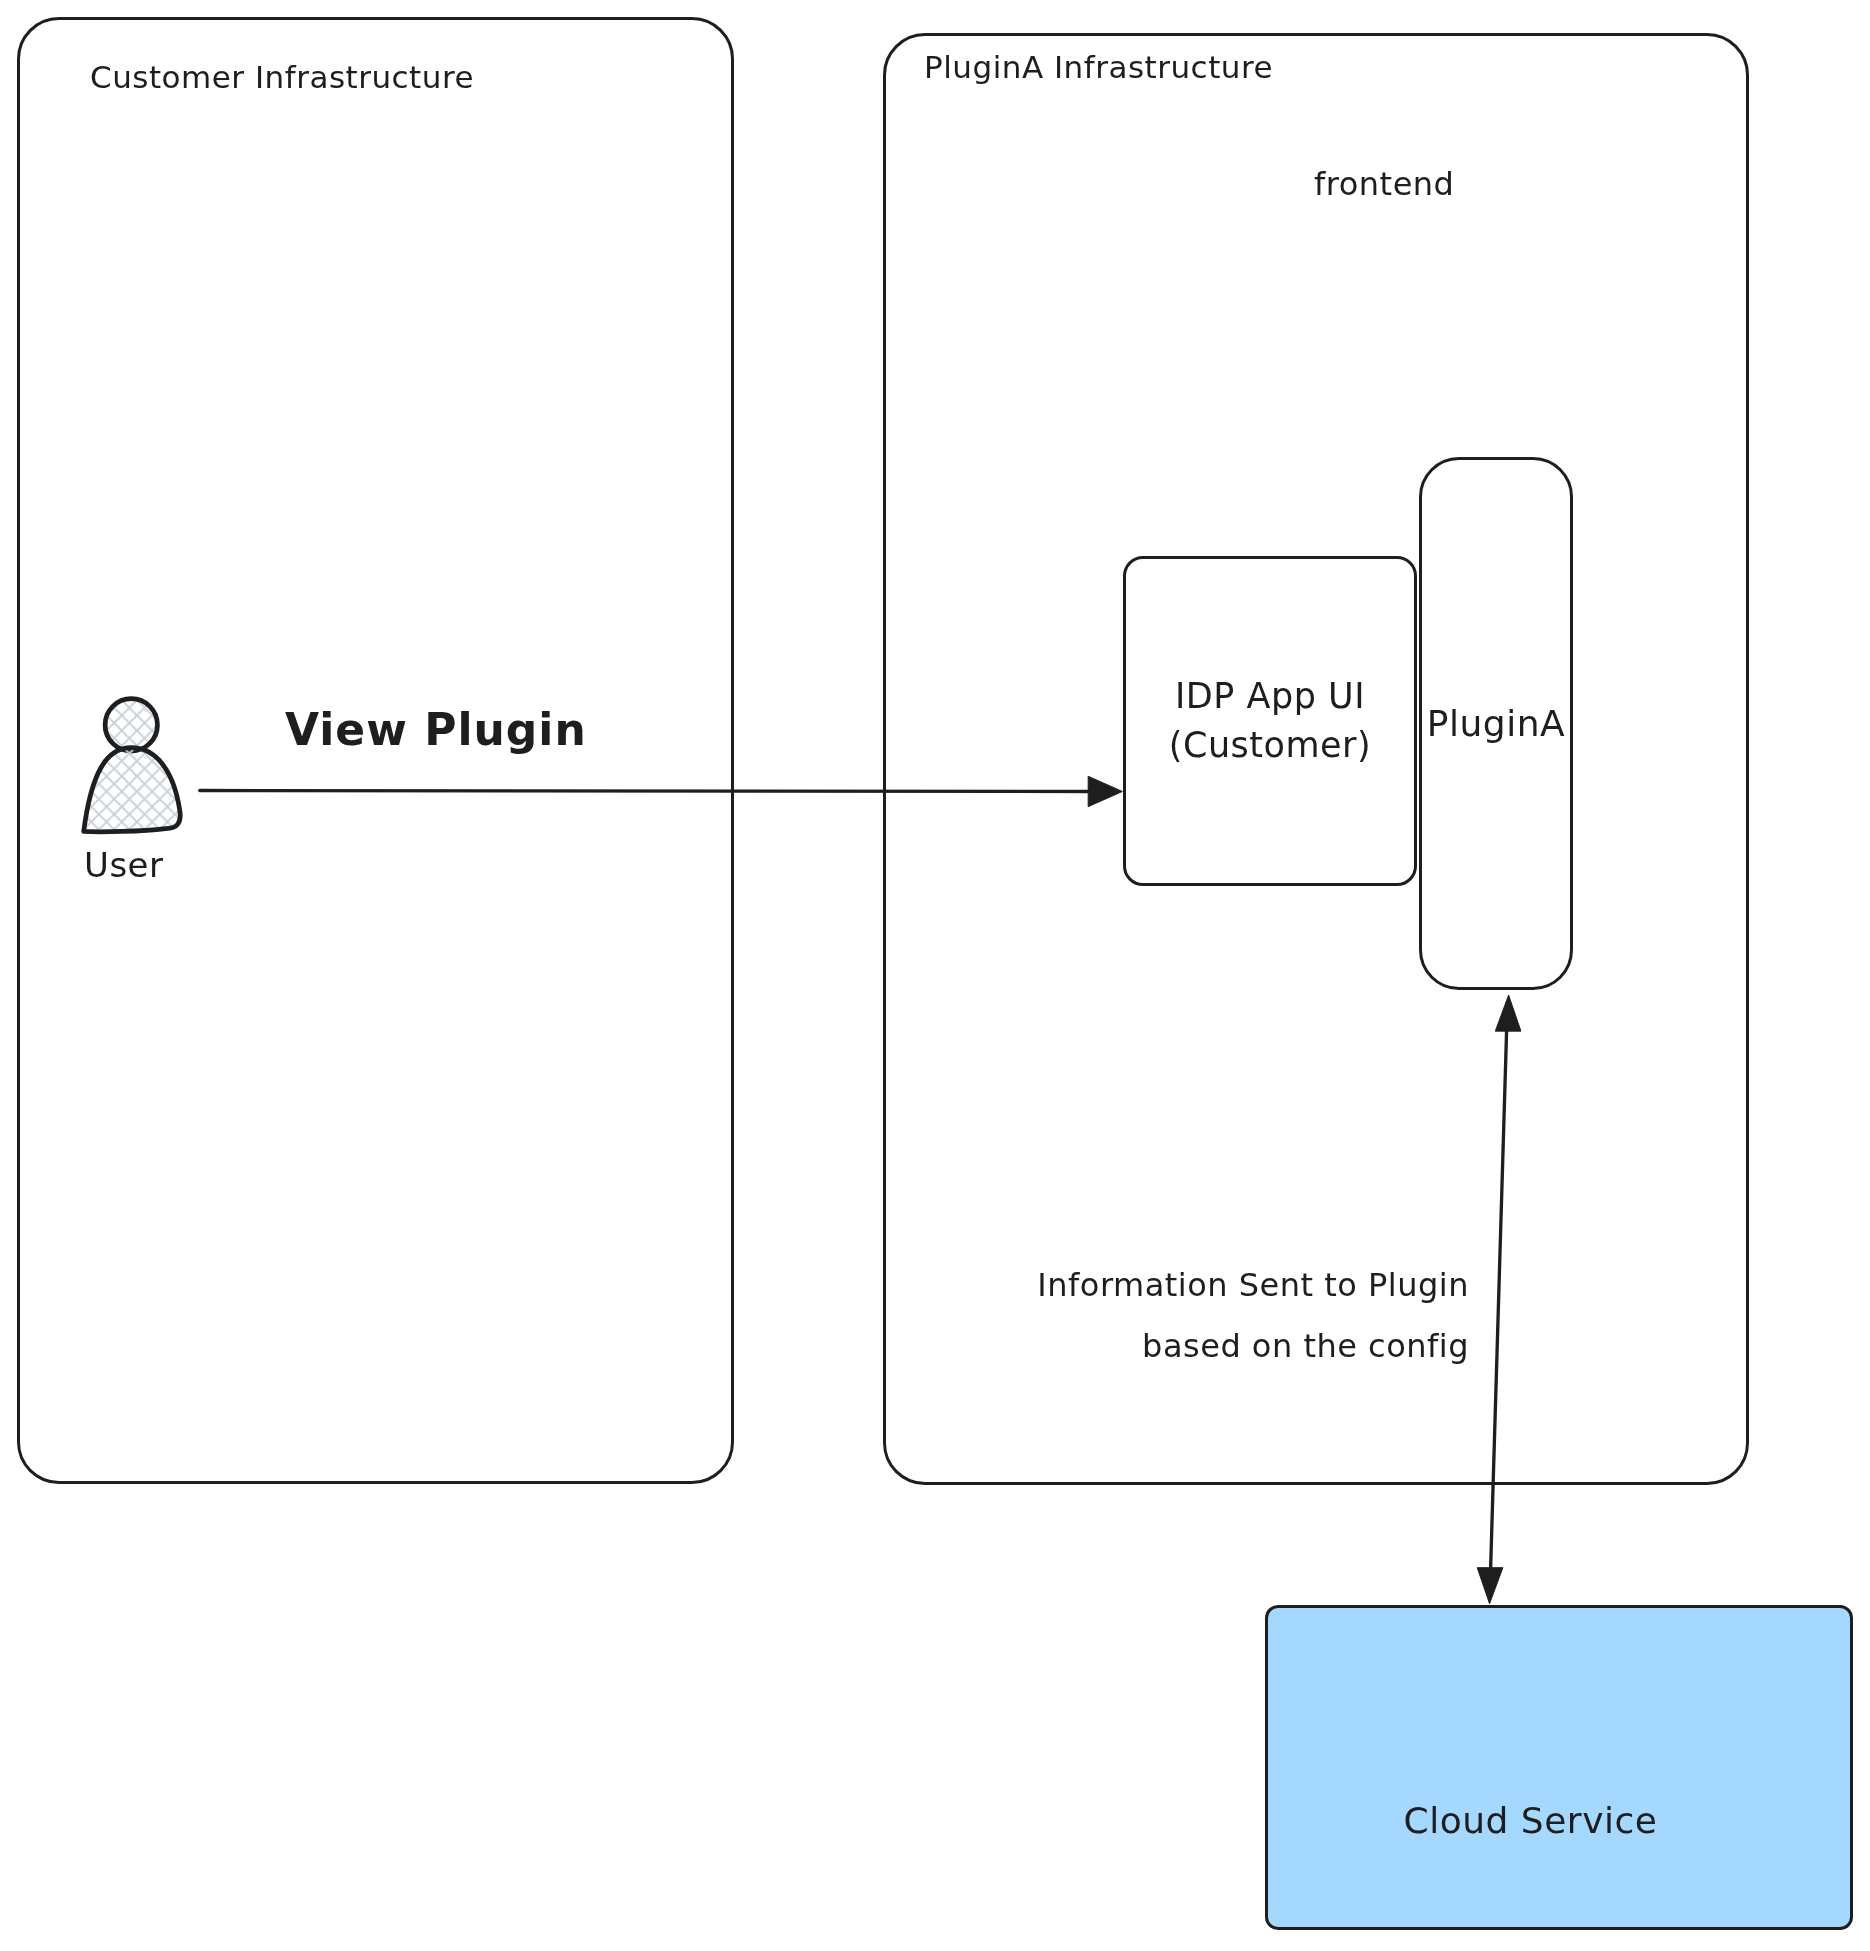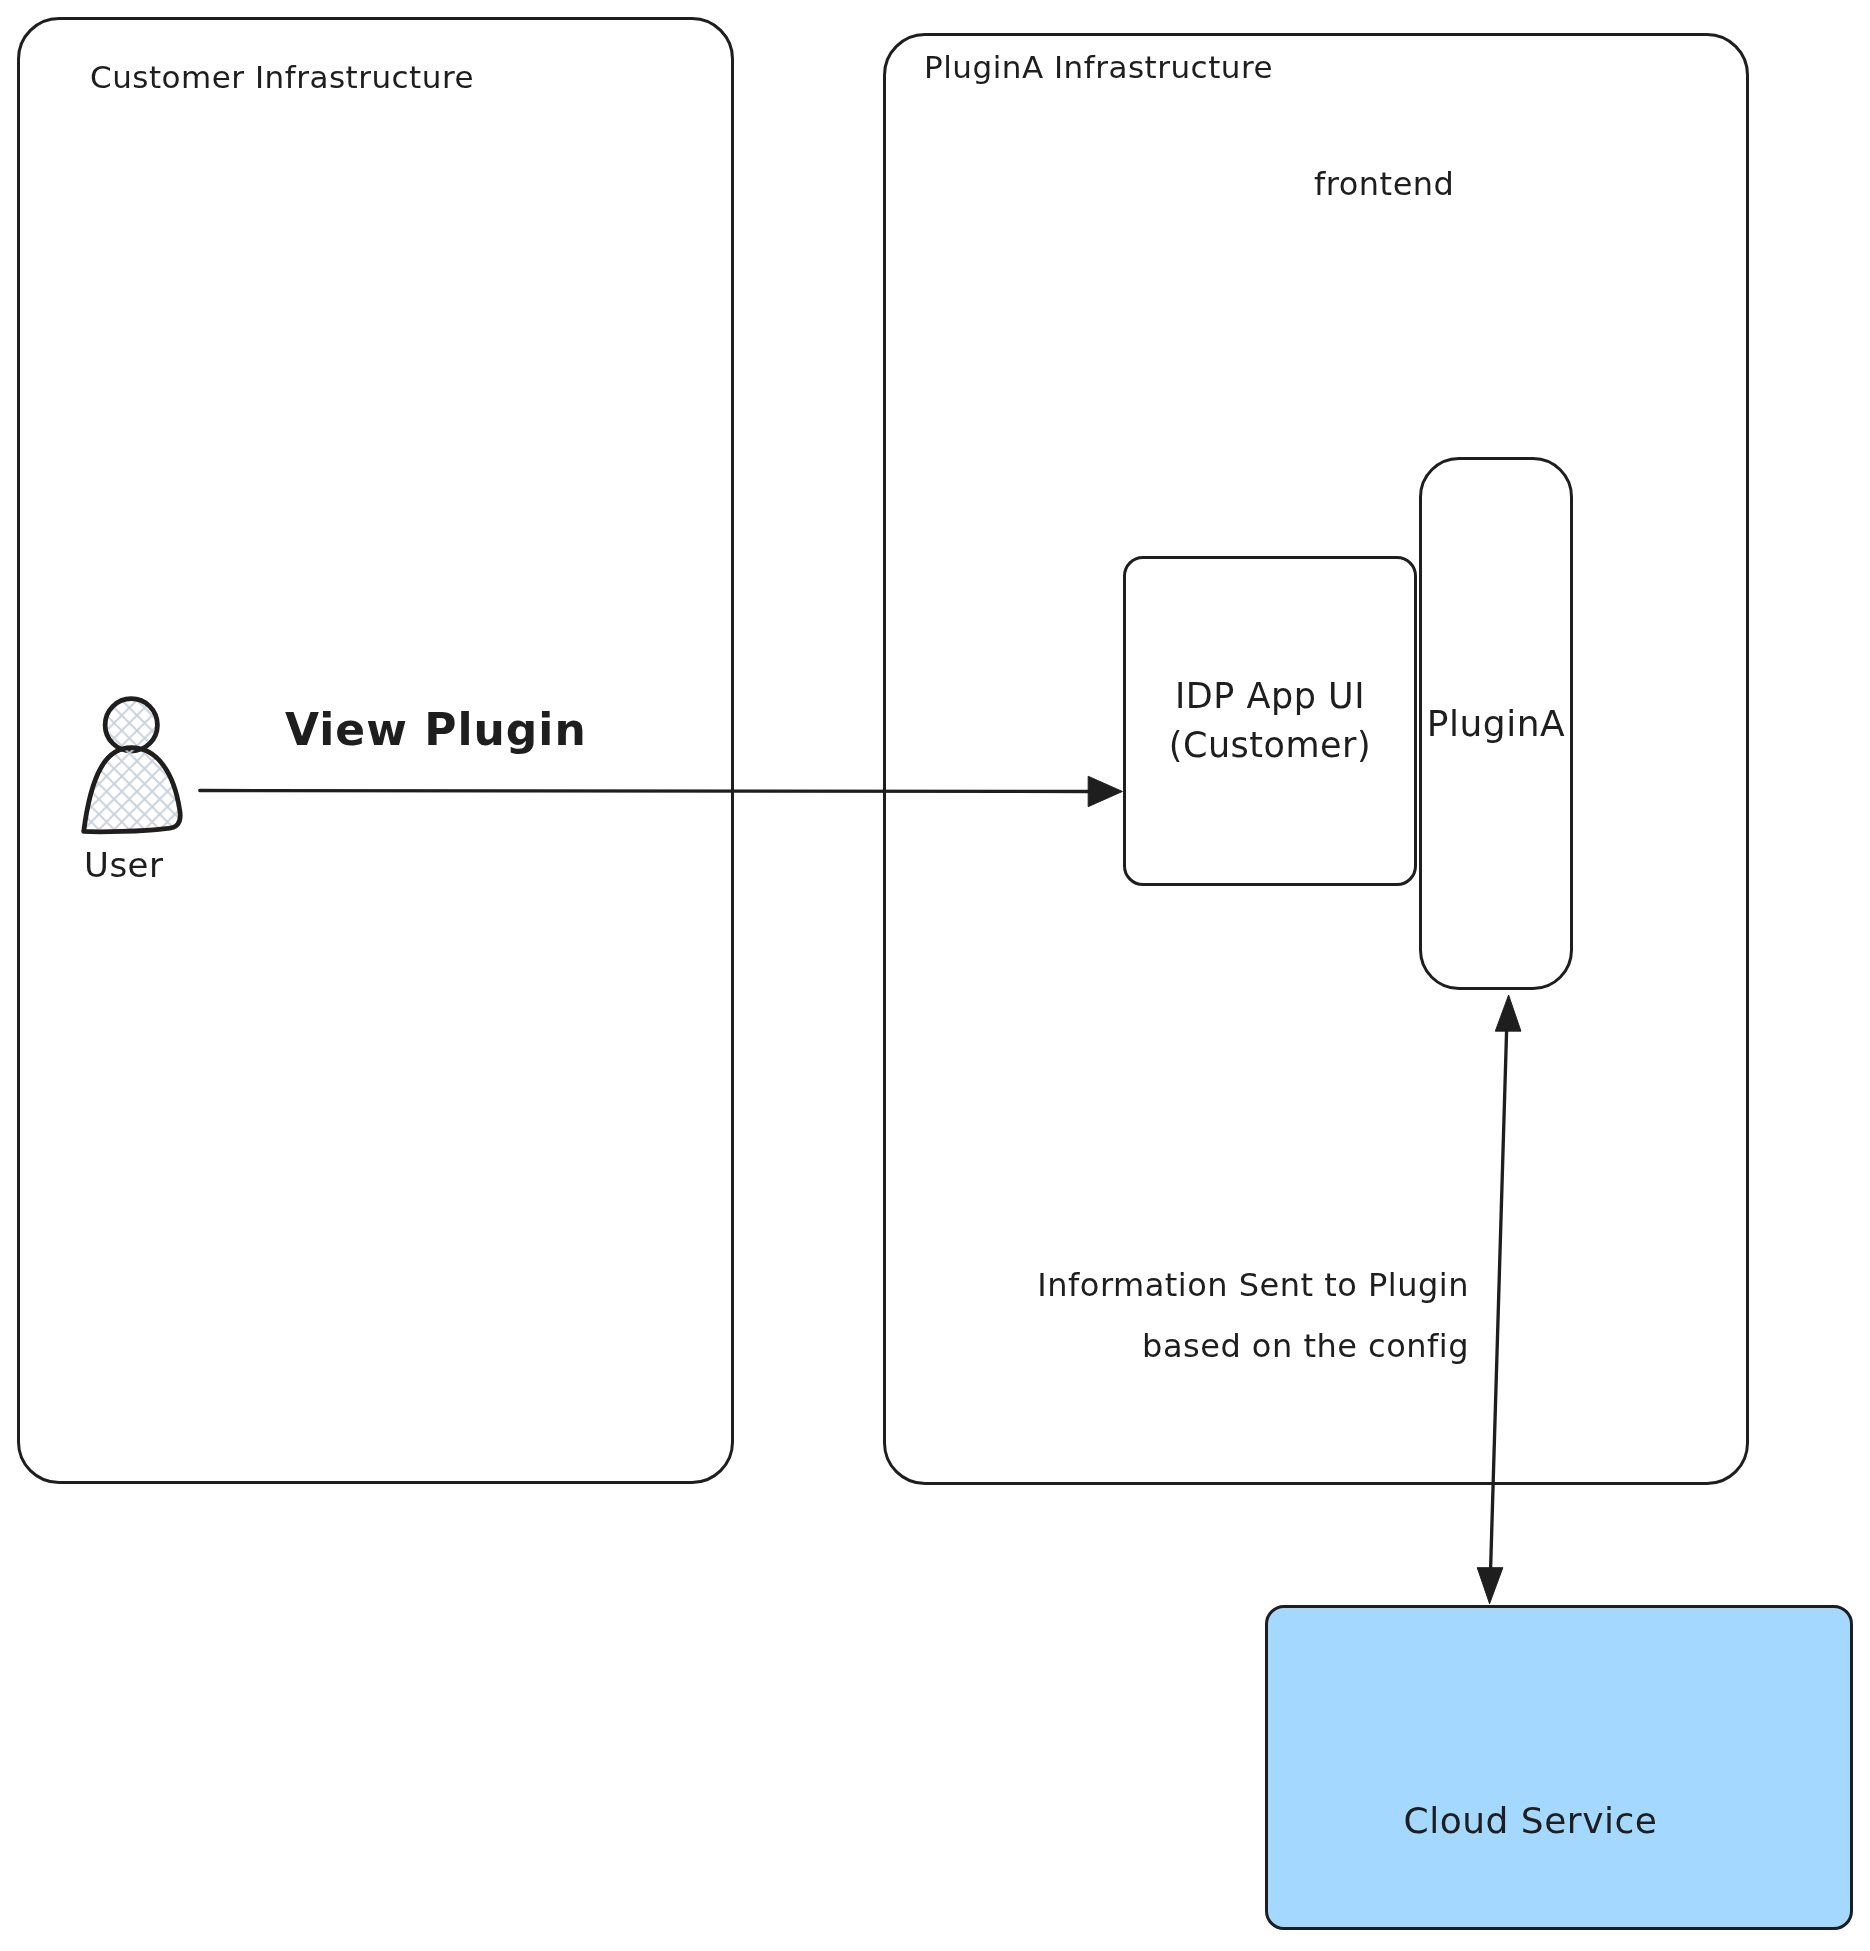--- a/index.html
+++ b/index.html
@@ -33,21 +33,21 @@
     background:var(--bg);
   }
   .box--plugin{
     left:1419px;top:457px;width:154px;height:533px;
     border-width:3.3px;border-radius:40px;
     display:flex;align-items:center;justify-content:center;
     background:var(--bg);
   }
   .box--cloud{
     left:1265px;top:1605px;width:588px;height:325px;
-    border-radius:19px;
+    border-radius:13px;
     background:var(--cloud-fill);
     display:flex;align-items:center;justify-content:center;
     padding-top:105px;padding-right:57px;
     box-sizing:border-box;
   }
   .label{
     position:absolute;
     white-space:nowrap;
     font-size:31px;
     letter-spacing:0.5px;

